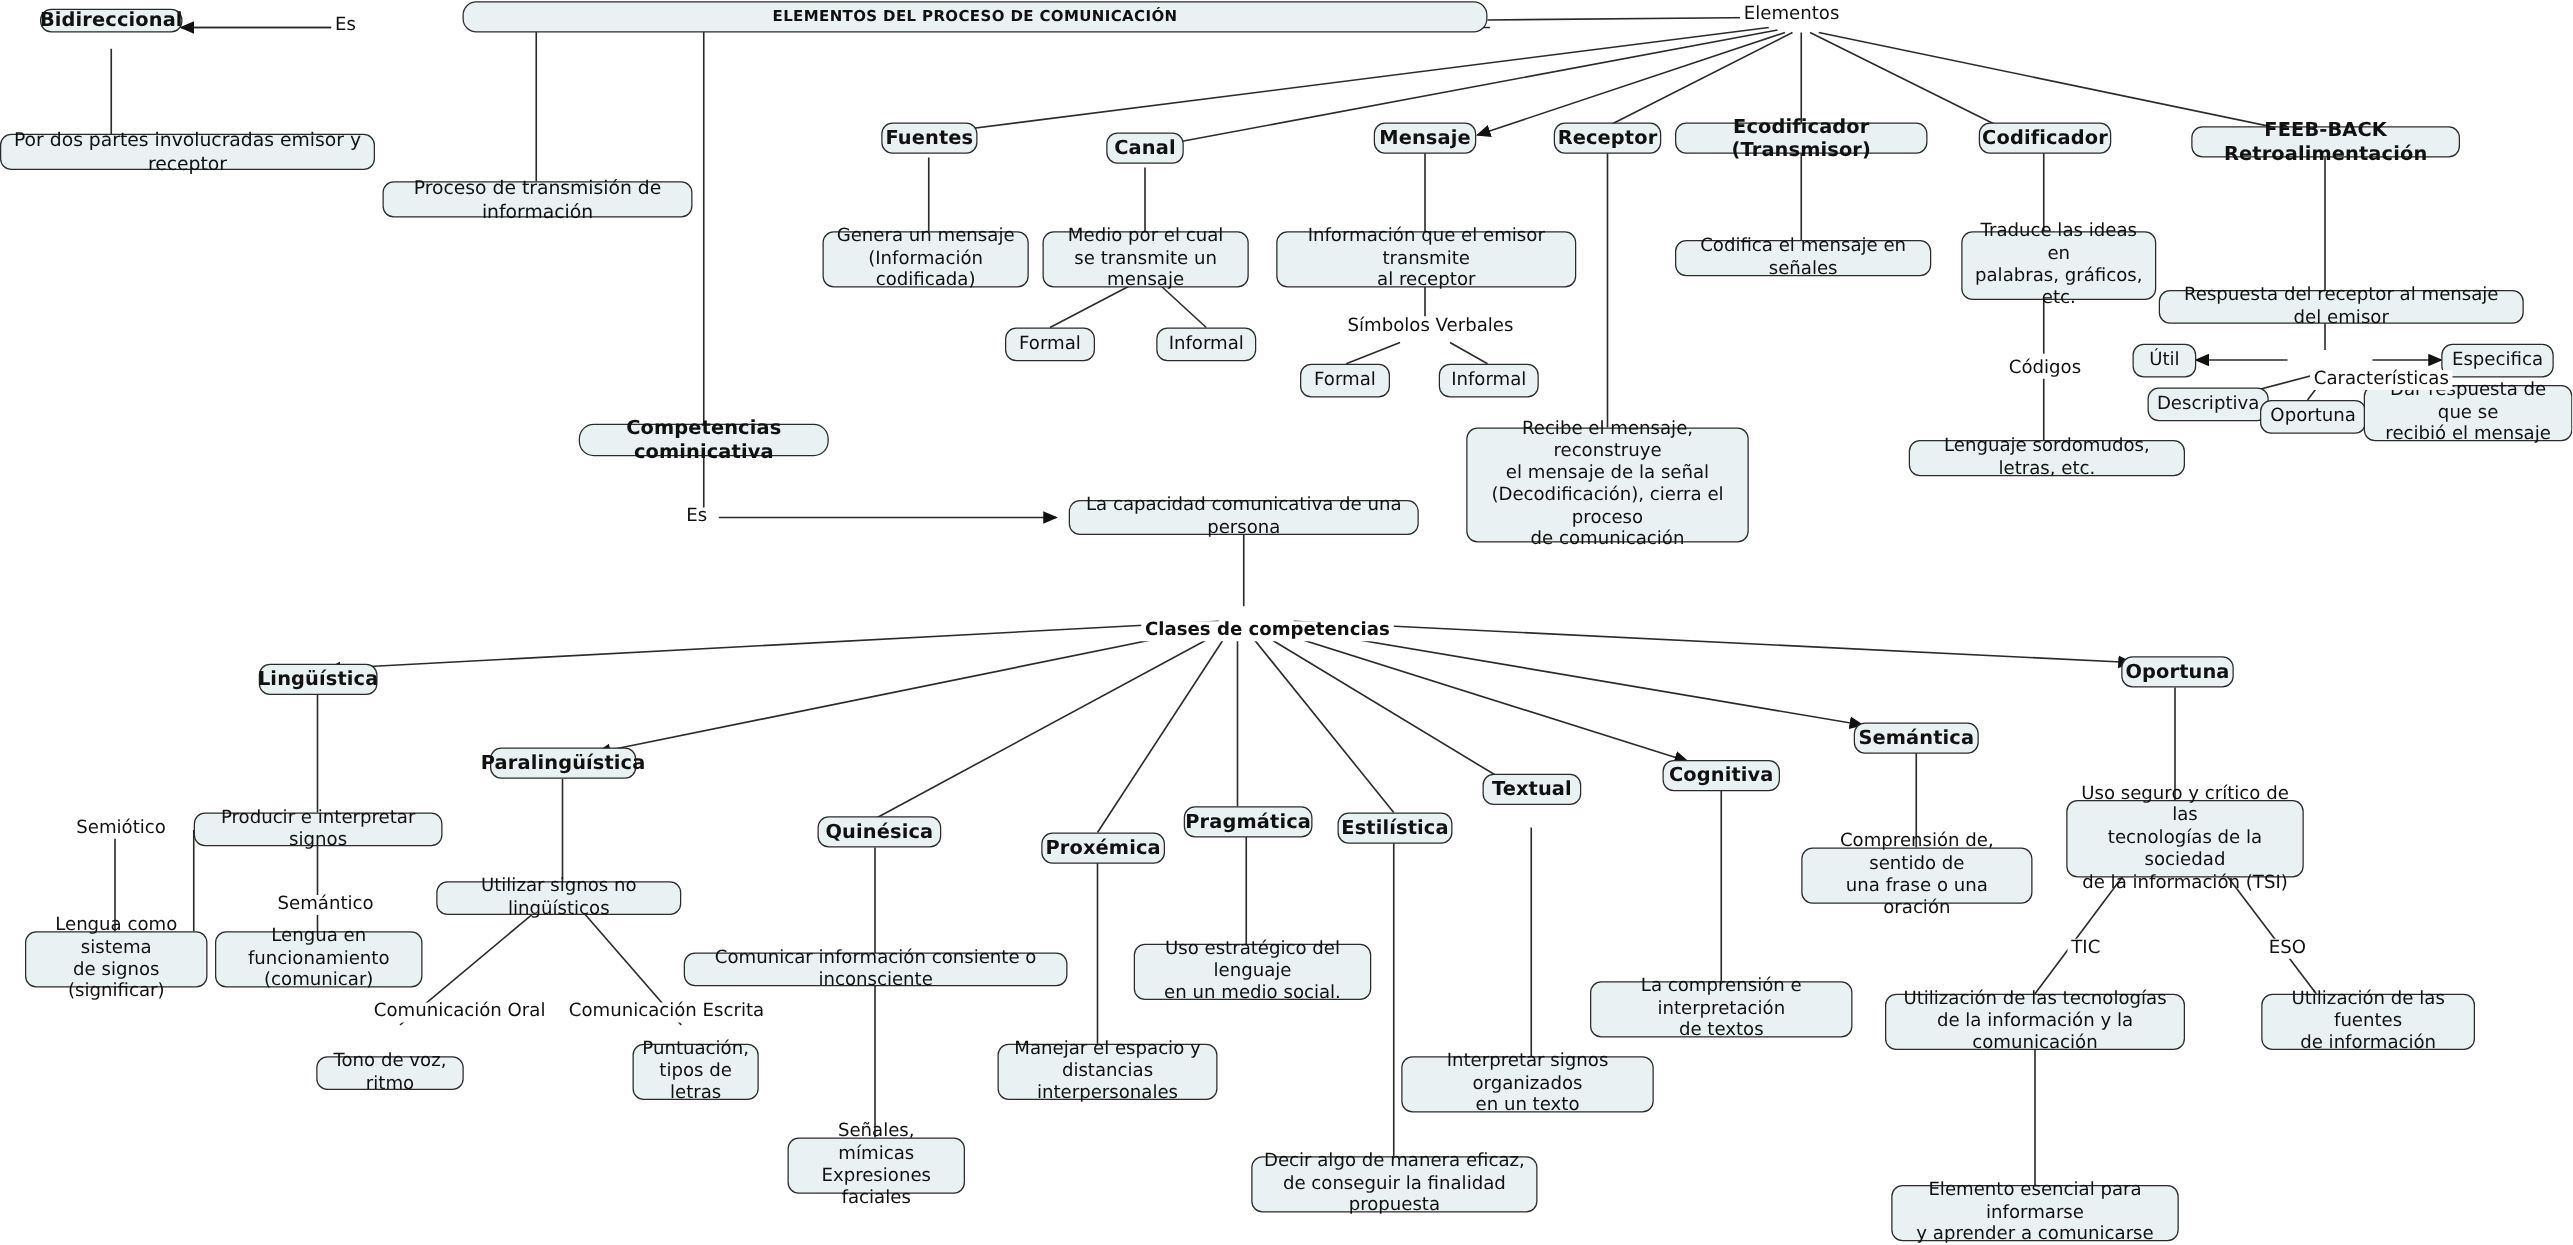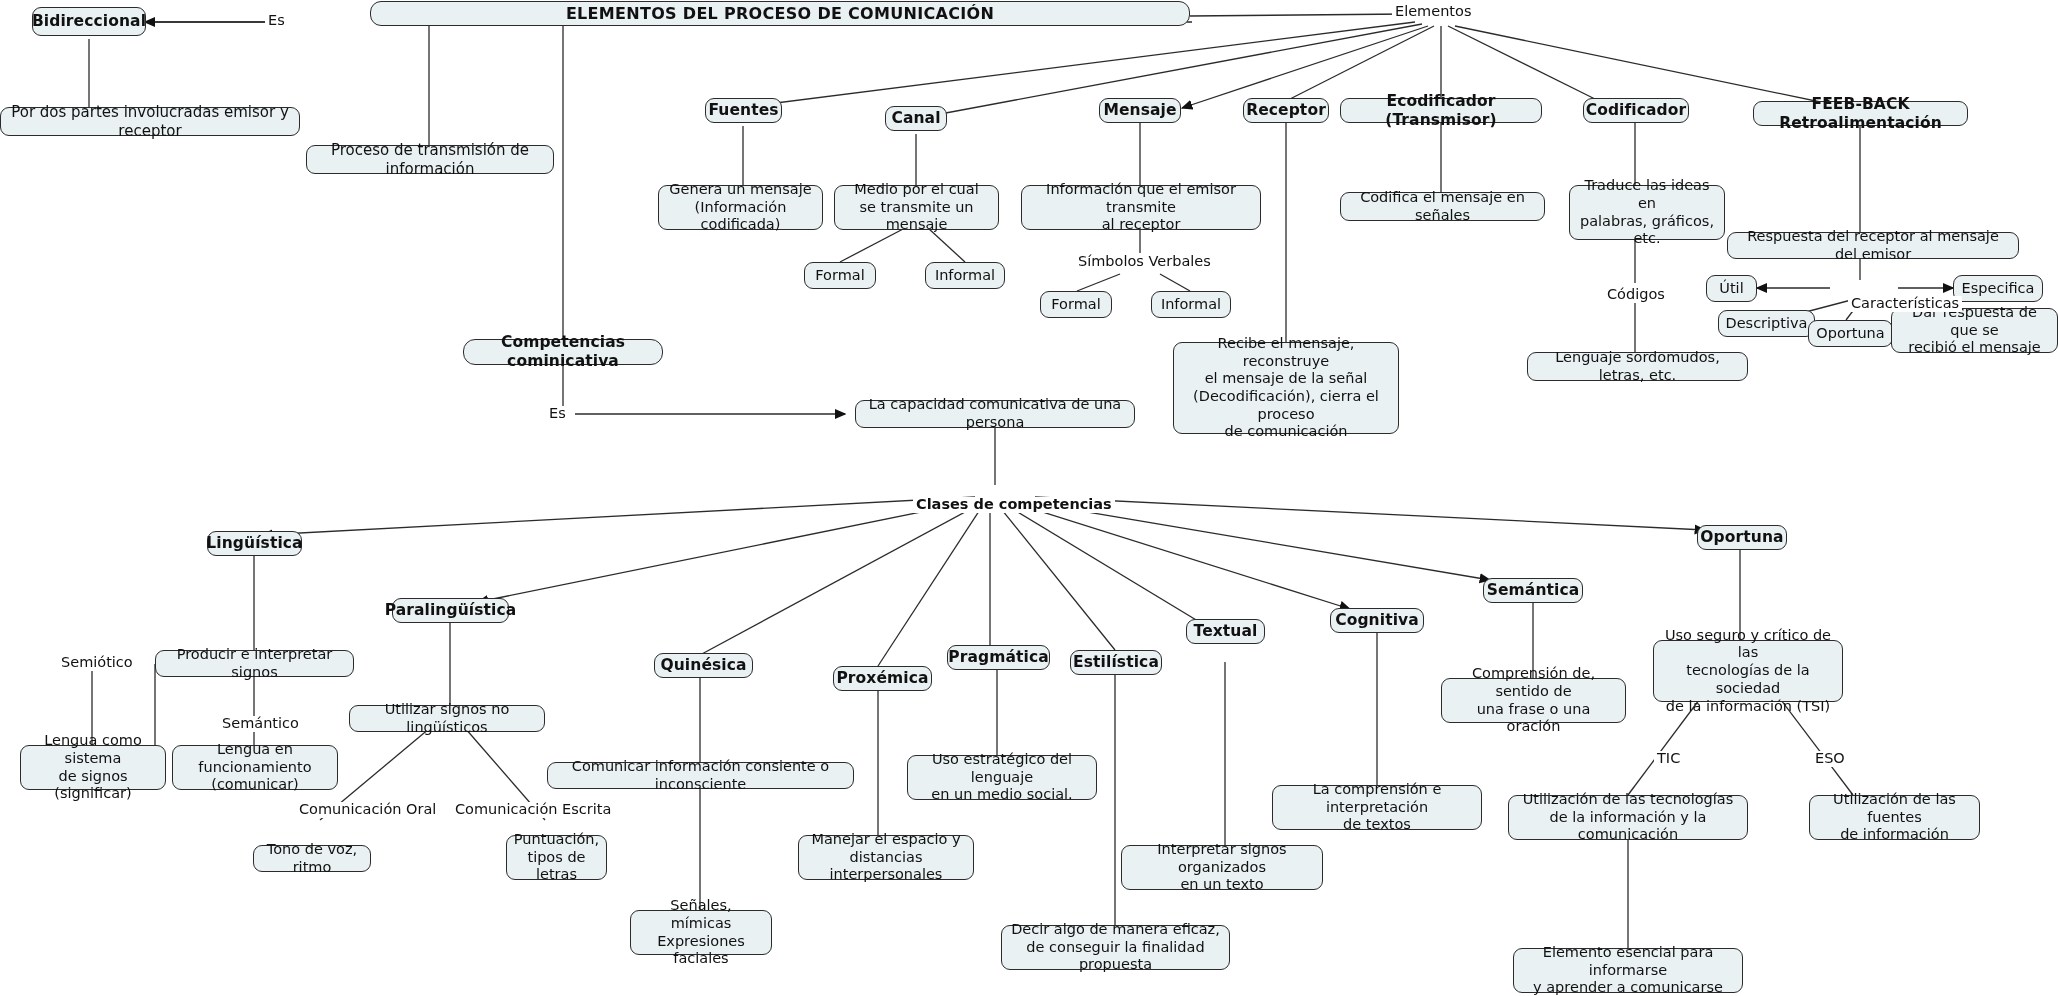--- a/index.html
+++ b/index.html
@@ -25,21 +25,21 @@
     color:#111111;
     font-size:15px;
     line-height:1.22;
     padding:4px 9px;
     white-space:pre-line;
     z-index:3;
   }
   .node.bold{font-weight:bold;font-size:15.5px;letter-spacing:.1px;}
   .node.title{
     font-weight:bold;
-    font-size:16px;
+    font-size:12px;
     letter-spacing:.3px;
     border-radius:11px;
   }
   .node.small{font-size:14.5px;}
   .lbl{
     position:absolute;
     color:#111111;
     font-size:14.5px;
     background:#ffffff;
     padding:0 3px;
@@ -149,21 +149,21 @@
 
       <path d="M1740,550 L1740,640"></path>
       <path d="M1705,692 L1628,795"></path>
       <path d="M1775,692 L1853,795"></path>
       <path d="M1628,822 L1628,948"></path>
     </g>
   </svg>
 
   <div class="node title" style="left:370px;top:1px;width:820px;height:25px;">ELEMENTOS DEL PROCESO DE COMUNICACIÓN</div>
 
-  <div class="node bold" style="left:32px;top:7px;width:114px;height:29px;">Bidireccional</div>
+  <div class="node bold" style="left:32px;top:7px;width:114px;height:19px;">Bidireccional</div>
 
   <div class="node" style="left:0px;top:107px;width:300px;height:29px;">Por dos partes involucradas emisor y receptor</div>
 
   <div class="node" style="left:306px;top:145px;width:248px;height:29px;">Proceso de transmisión de información</div>
 
   <div class="node bold" style="left:705px;top:98px;width:77px;height:25px;">Fuentes</div>
   <div class="node small" style="left:658px;top:185px;width:165px;height:45px;">Genera un mensaje
 (Información codificada)</div>
 
   <div class="node bold" style="left:885px;top:106px;width:62px;height:25px;">Canal</div>

